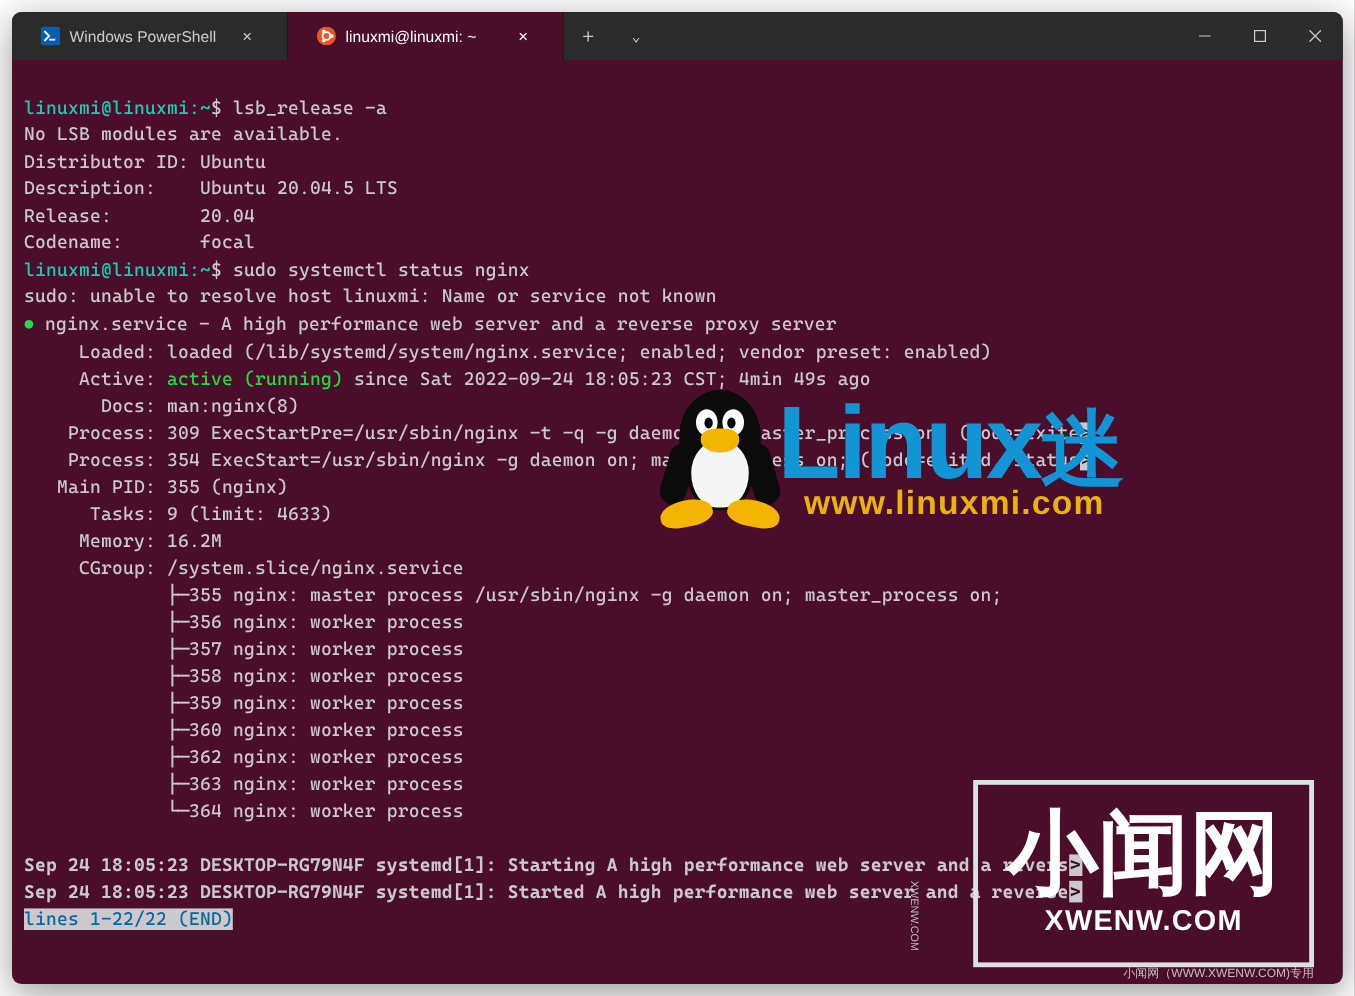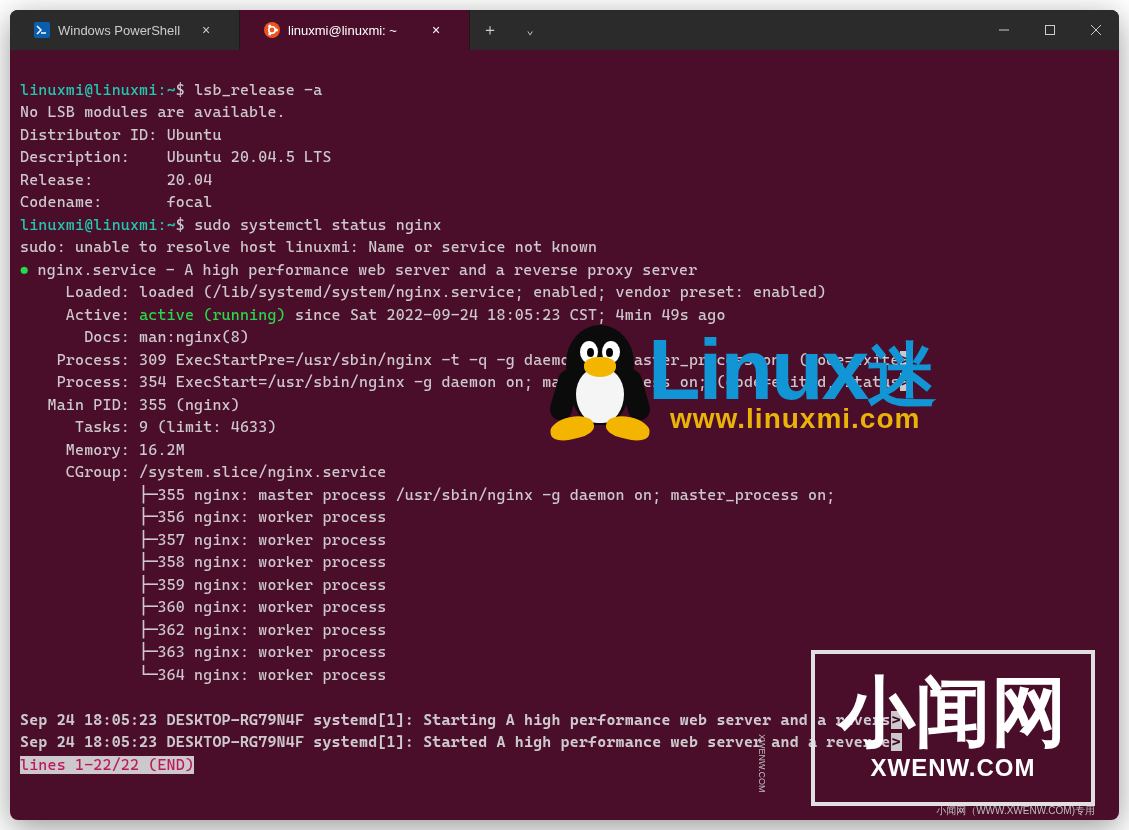--- a/index.html
+++ b/index.html
@@ -82,21 +82,21 @@
     line-height: 22.5px;
     letter-spacing: 0.2px;
     white-space: pre;
     font-family: Consolas, 'Cascadia Mono', monospace;
   }
   .prompt { color: #20c9b0; margin-top: 18px; }
   .dollar { color: #ccc8cc; }
   .cmd { color: #ccc8cc; }
   .bold { font-weight: bold; }
   .green { color: #26d84c; }
-  .hl { background: #ccc8cc; color: #be185d; text-align: center; }
+  .hl { background: #ccc8cc; color: #0369a1; text-align: center; }
   .bullet-g { color: #26d84c; font-size: 14px; }
   .scrollmark { background: #ccc8cc; color: #3a0b22; padding: 0 1px; }
   
   .watermark1 {
     position: absolute;
     top: 295px;
     left: 530px;
     display: flex;
     align-items: center;
     pointer-events: none;

